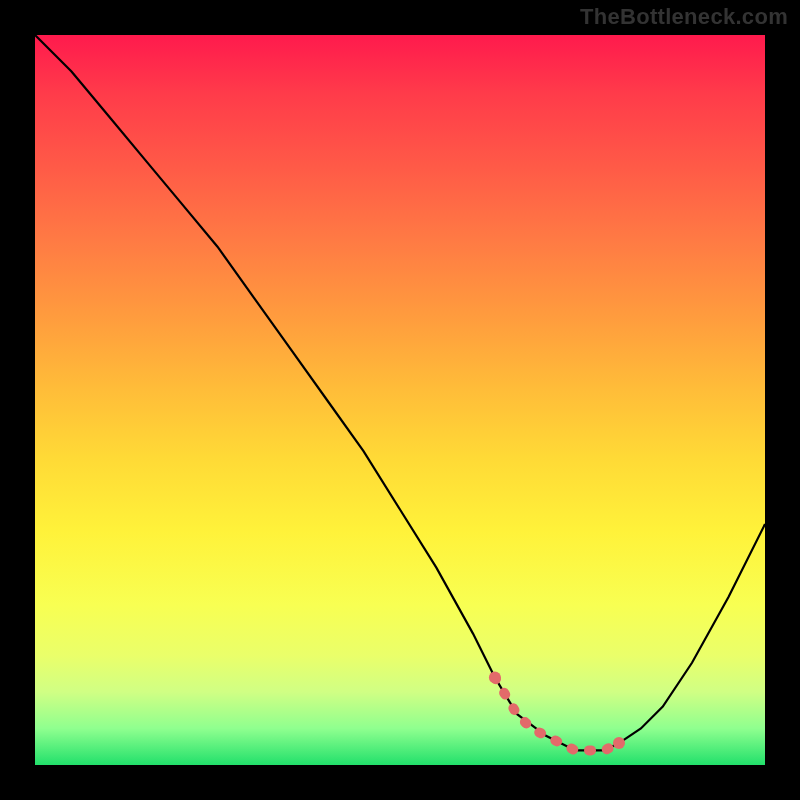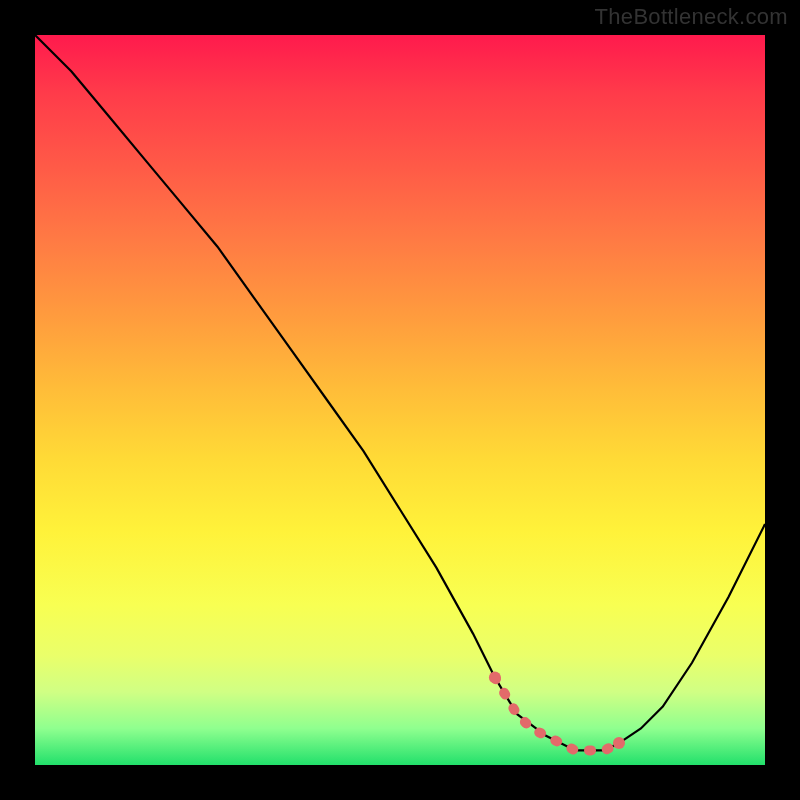--- a/index.html
+++ b/index.html
@@ -15,21 +15,21 @@
     position: relative;
     width: 800px;
     height: 800px;
     background: #000;
   }
   .watermark {
     position: absolute;
     top: 4px;
     right: 12px;
     font-size: 22px;
-    font-weight: normal;
+    font-weight: bold;
     color: #333;
     z-index: 50;
     letter-spacing: 0.3px;
   }
   .plot {
     position: absolute;
     left: 35px;
     top: 35px;
     width: 730px;
     height: 730px;

